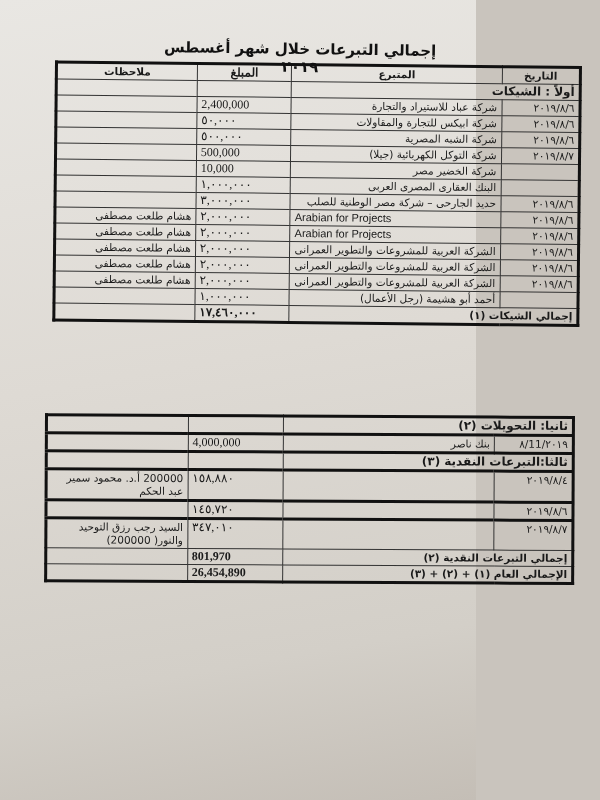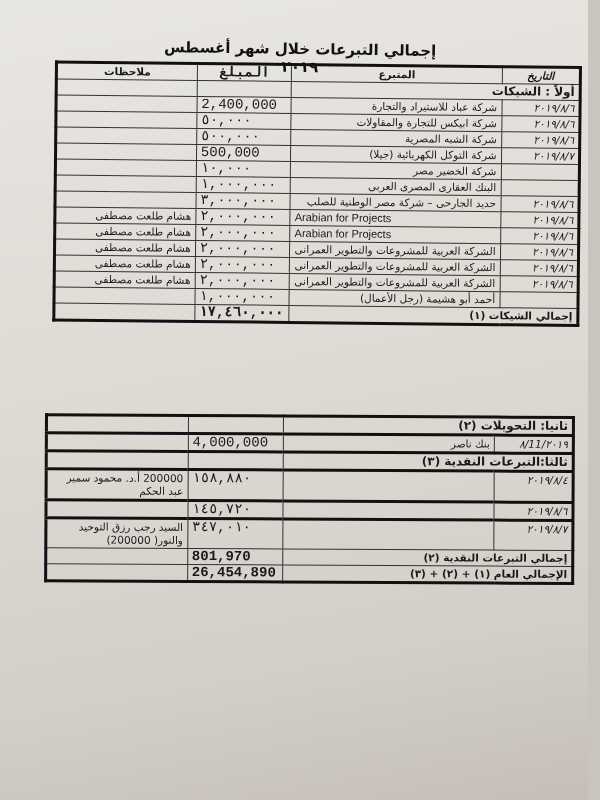--- a/index.html
+++ b/index.html
@@ -1,28 +1,28 @@
 <!DOCTYPE html>
 <html><head>
 <meta charset="utf-8">
 <style>
   html,body{margin:0;padding:0;}
   body{width:600px;height:800px;background:#c9c4bd;font-family:"DejaVu Sans",sans-serif;overflow:hidden;position:relative;}
-  .paper{position:absolute;left:0;top:0;width:588px;height:800px;
+  .paper{position:absolute;left:0;top:0;width:476px;height:800px;
     background:linear-gradient(170deg,#e9e7e3 0%,#dedad4 45%,#d3cfc8 80%,#c4beb6 100%);}
   .title{position:absolute;left:150px;top:40px;width:300px;text-align:center;direction:rtl;
     font-weight:bold;font-size:15px;color:#111;transform:rotate(0.8deg);}
   .tbl{position:absolute;direction:rtl;border:3px solid #111;border-collapse:collapse;
     font-size:10.5px;color:#1a1a1a;transform-origin:right top;}
   .tbl td{border:1px solid #333;padding:1px 4px;vertical-align:top;line-height:13px;}
   #t1{left:55px;top:66px;width:527px;transform:rotate(0.6deg);}
   #t2{left:45px;top:416px;width:530px;transform:rotate(0.3deg);}
-  .c-date{width:68px;font-style:italic;}
+  .c-date{width:68px;}
   .c-donor{width:200px;}
-  .c-amt{width:85px;text-align:left;direction:ltr;font-family:Liberation Mono, monospace;font-size:14px;}
+  .c-amt{width:85px;text-align:left;direction:ltr;font-family:Liberation Serif, serif;font-size:12px;}
   .c-note{width:130px;}
   .hdr td{font-weight:bold;text-align:center;}
   .sec td.sec-label{font-weight:bold;font-size:12px;}
   .en{direction:ltr;text-align:left;font-family:"Liberation Sans",sans-serif;font-size:11px;}
   .tot td{font-weight:bold;}
   .thick-top td{border-top:3px solid #111;}
 </style>
 </head>
 <body>
 
@@ -64,21 +64,21 @@
         </tr>
         <tr>
           <td class="c-date">٢٠١٩/٨/٧</td>
           <td class="c-donor">شركة التوكل الكهربائية (جيلا)</td>
           <td class="c-amt">500,000</td>
           <td class="c-note"></td>
         </tr>
         <tr>
           <td class="c-date"></td>
           <td class="c-donor">شركة الخضير مصر</td>
-          <td class="c-amt">١٠,٠٠٠</td>
+          <td class="c-amt">10,000</td>
           <td class="c-note"></td>
         </tr>
         <tr>
           <td class="c-date"></td>
           <td class="c-donor">البنك العقارى المصرى العربى</td>
           <td class="c-amt">١,٠٠٠,٠٠٠</td>
           <td class="c-note"></td>
         </tr>
         <tr>
           <td class="c-date">٢٠١٩/٨/٦</td>

